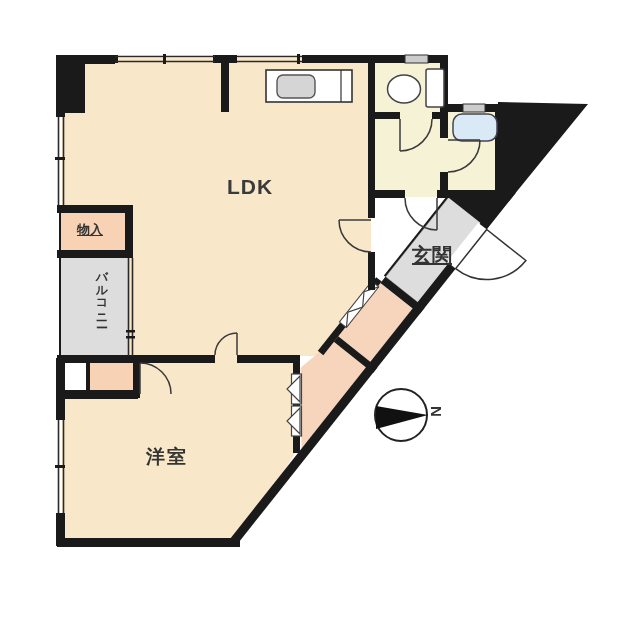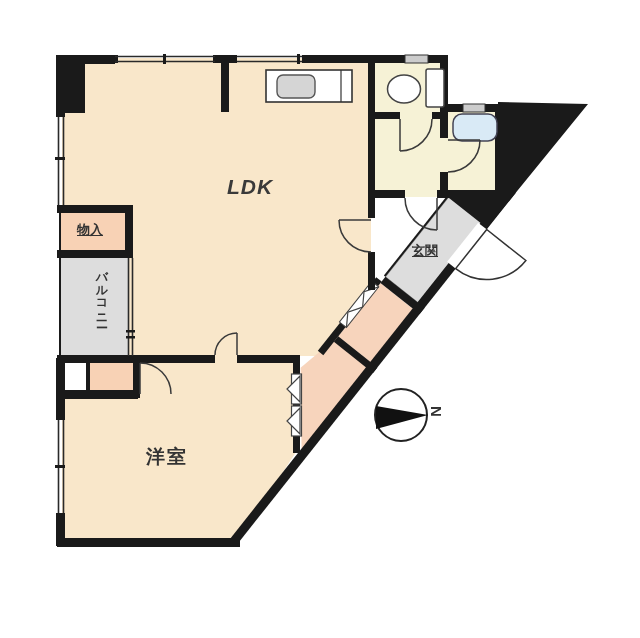--- a/index.html
+++ b/index.html
@@ -1,25 +1,25 @@
 <!DOCTYPE html>
 <html><head>
 <meta charset="utf-8">
 <style>
   html,body{margin:0;padding:0;background:#ffffff;}
   body{width:640px;height:638px;position:relative;overflow:hidden;
        font-family:"Liberation Sans","DejaVu Sans",sans-serif;}
   #plan{position:absolute;left:0;top:0;}
   .lbl{position:absolute;color:#333;font-weight:bold;white-space:nowrap;
        -webkit-user-select:none;user-select:none;}
-  .lbl-ldk{left:227px;top:175px;font-size:21px;letter-spacing:1px;color:#3a3a3a;font-style:italic;}
+  .lbl-ldk{left:227px;top:175px;font-size:21px;letter-spacing:1px;color:#3a3a3a;}
   .lbl-storage{left:77px;top:221px;font-size:13px;text-decoration:underline;}
   .lbl-balcony{left:93px;top:262px;font-size:12px;font-weight:bold;
                writing-mode:vertical-rl;text-orientation:upright;height:96px;letter-spacing:1px;}
-  .lbl-entrance{left:412px;top:242px;font-size:13px;text-decoration:underline;}
+  .lbl-entrance{left:412px;top:242px;font-size:20px;text-decoration:underline;}
   .lbl-western{left:146px;top:444px;font-size:19px;letter-spacing:2px;}
   .lbl-north{left:431px;top:403px;font-size:15px;transform:rotate(90deg);}
 </style>
 </head>
 <body>
 
 <svg id="plan" width="640" height="638" viewBox="0 0 640 638">
 
   <g>
     <path d="M62,58 L371,58 L371,288 L320,356 L62,356 Z" fill="#f9e7ca"></path>

